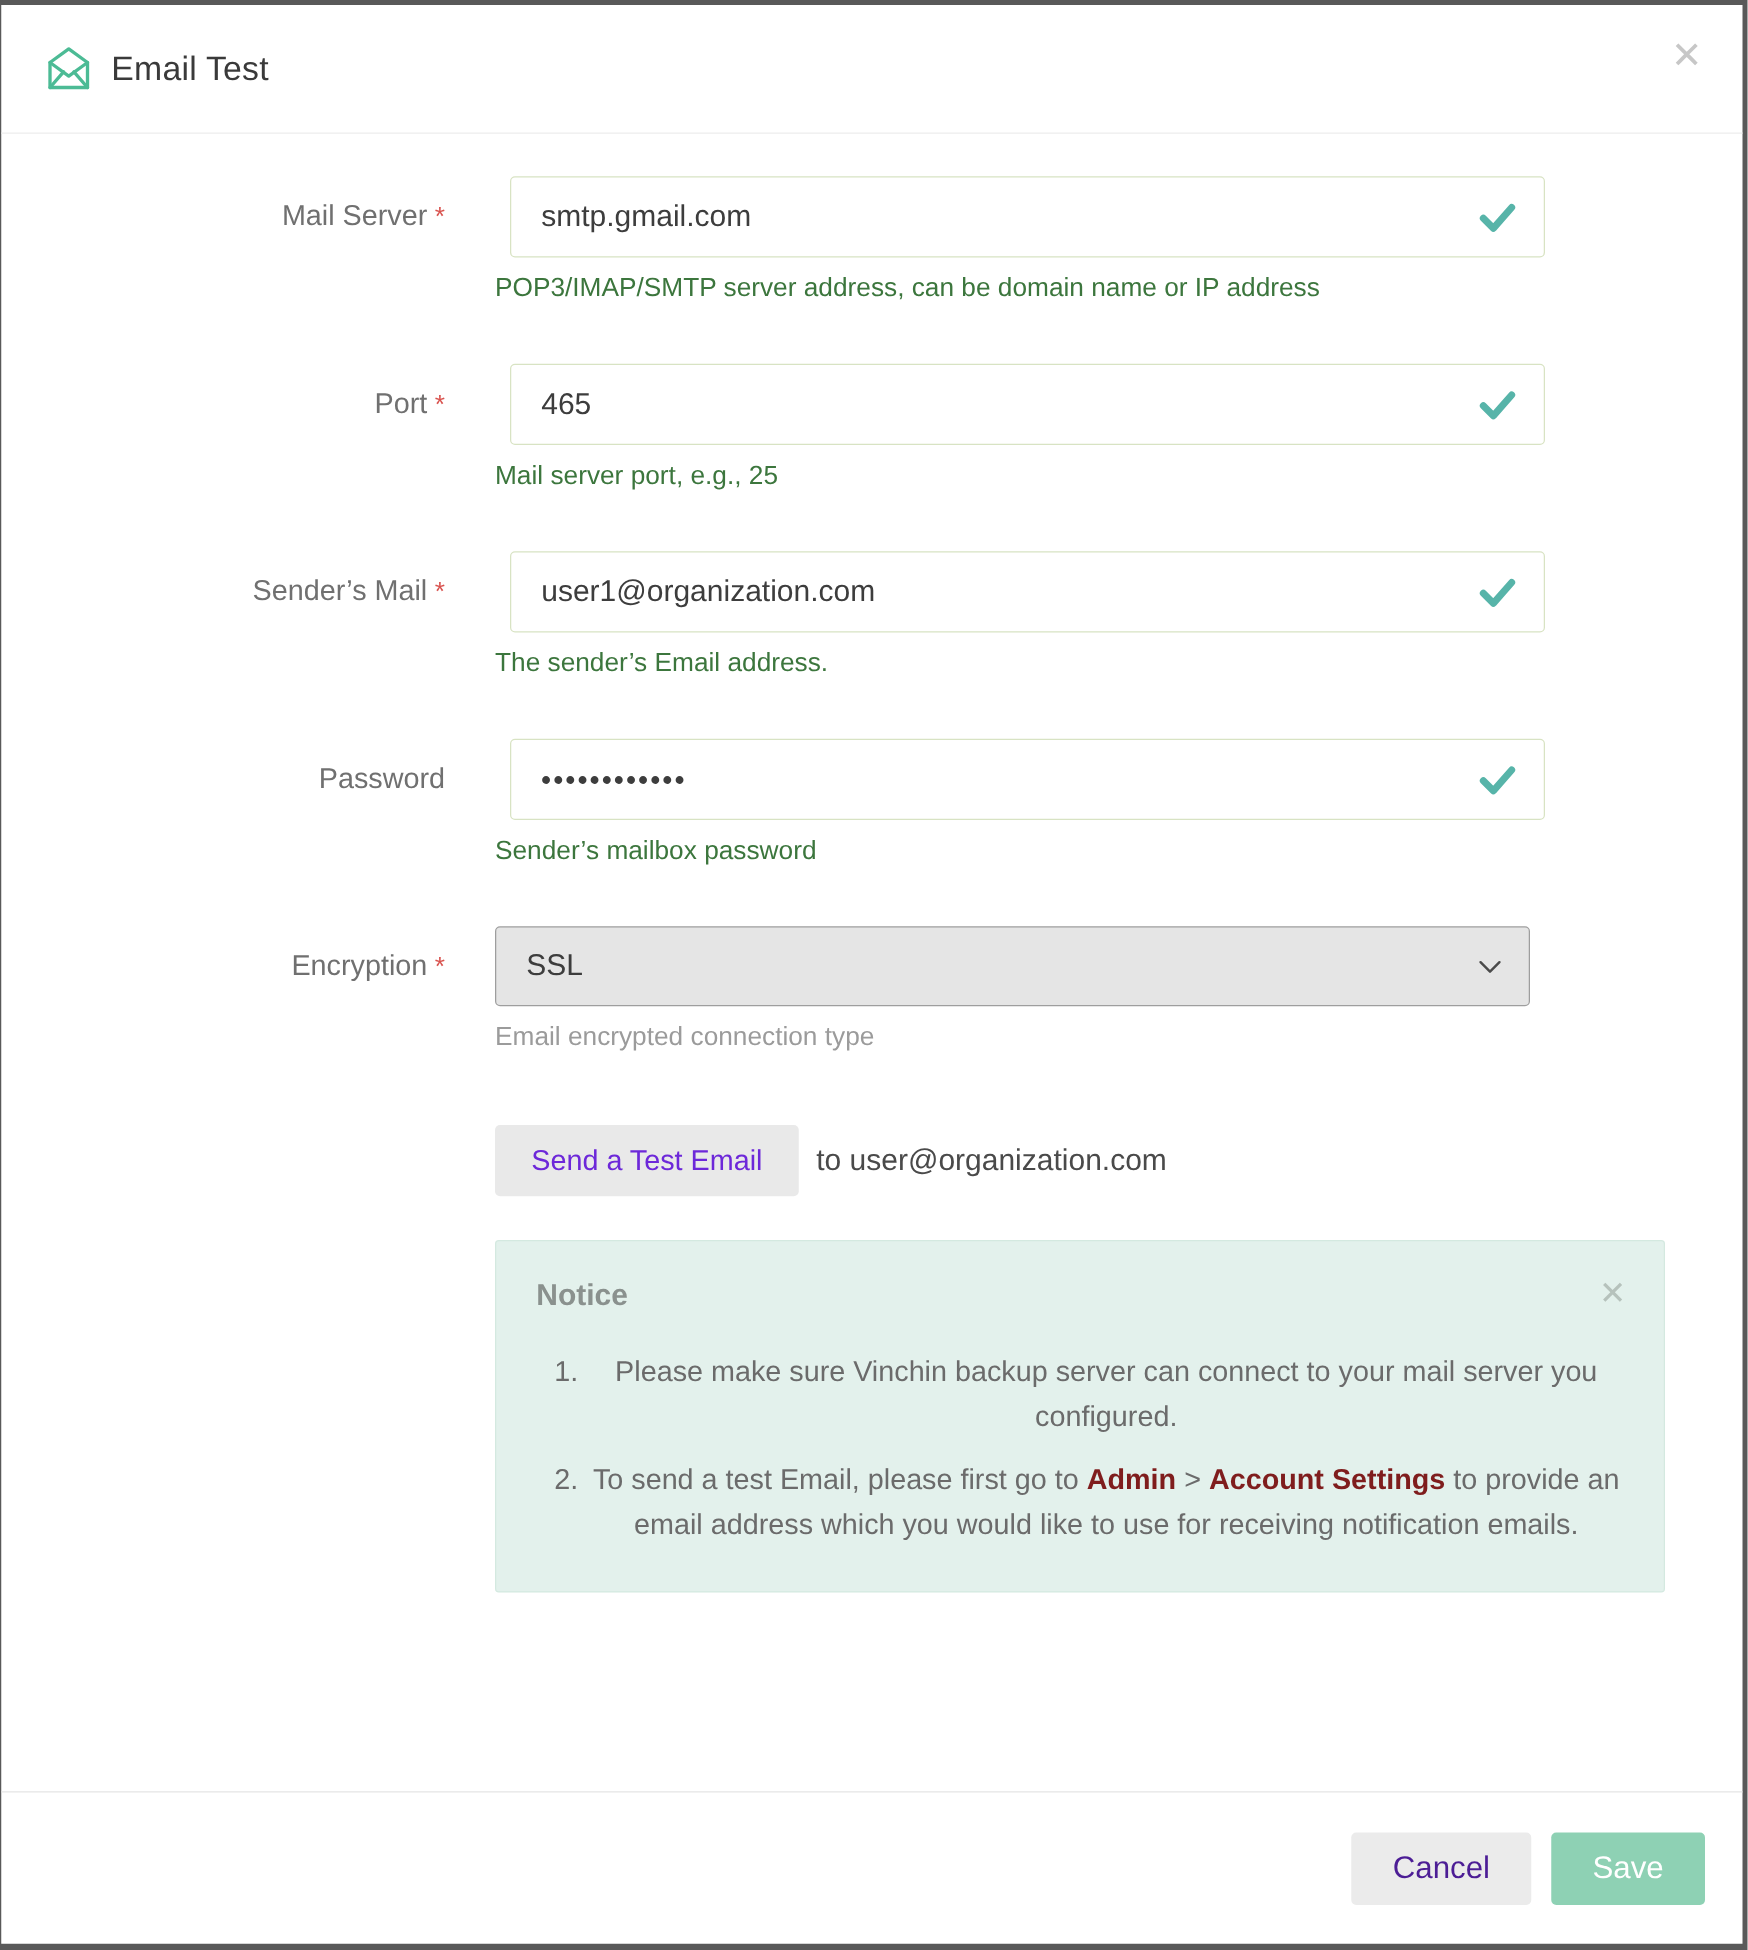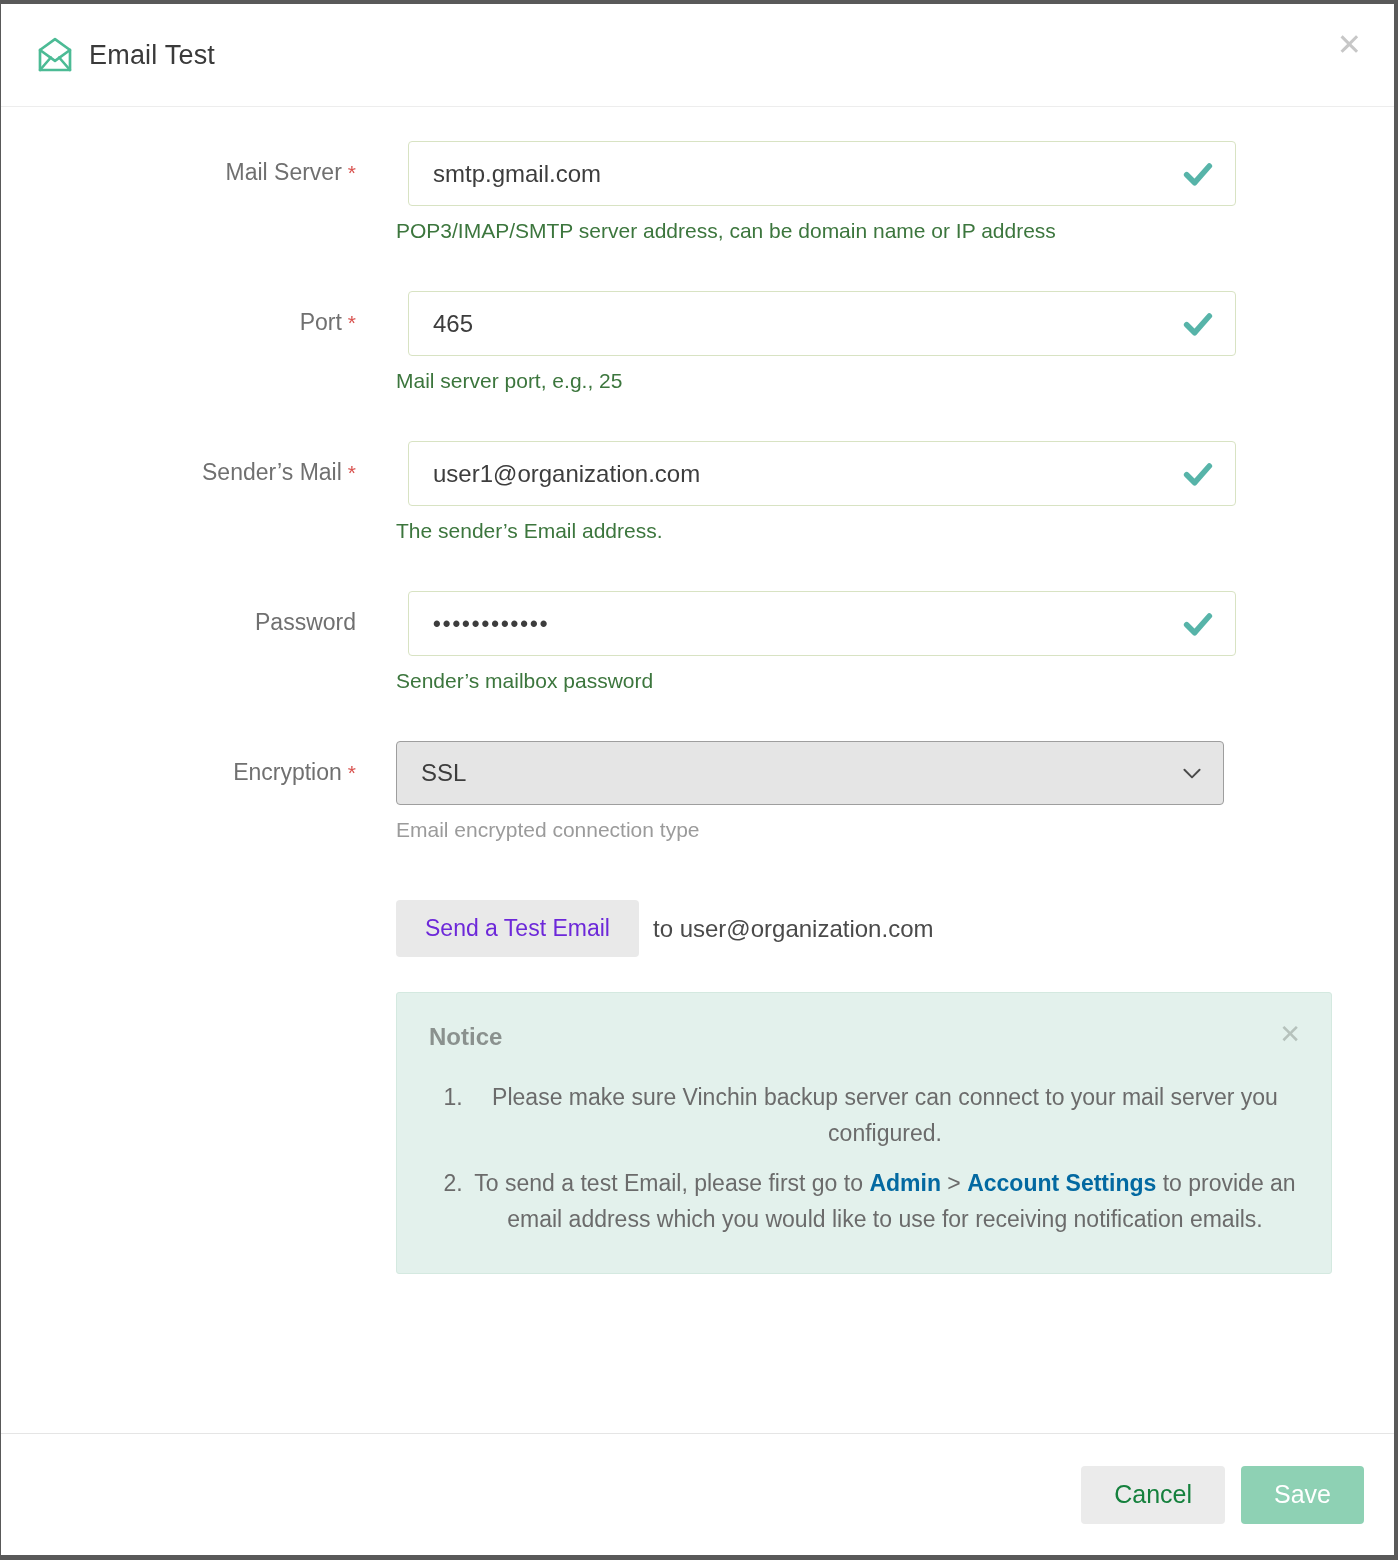--- a/index.html
+++ b/index.html
@@ -154,41 +154,41 @@
   .notice-list {
     margin: 28px 0 0 0;
     padding-left: 40px;
     color: #6b6b6b;
     font-size: 23px;
     line-height: 36px;
     text-align: center;
   }
   .notice-list li { margin-bottom: 14px; padding-left: 2px; }
   .notice-list li:last-child { margin-bottom: 0; }
-  .notice-bold { font-weight: 700; color: #0369a1; }
+  .notice-bold { font-weight: 700; color: #7f1d1d; }
   
   .dialog-footer {
     flex: 0 0 auto;
     height: 121px;
     border-top: 1px solid #e5e5e5;
     display: flex;
     align-items: center;
     justify-content: flex-end;
     padding: 0 30px;
     gap: 16px;
   }
   .btn {
     border: none;
     border-radius: 4px;
     height: 58px;
     font-size: 25px;
     cursor: pointer;
     font-family: "Liberation Sans", "DejaVu Sans", sans-serif;
   }
-  .btn-cancel { background: #ebebeb; color: #15803d; padding: 0 33px; }
+  .btn-cancel { background: #ebebeb; color: #4c1d95; padding: 0 33px; }
   .btn-save   { background: #8ed1b4; color: #ffffff; padding: 0 33px; }
 </style>
 </head>
 <body>
 
 <div class="dialog">
 
   <div class="dialog-header">
     <span class="header-icon">
       <svg viewBox="0 0 24 24" width="40" height="40" fill="none" stroke="#4cbb95" stroke-width="1.6" stroke-linejoin="round" stroke-linecap="round">

